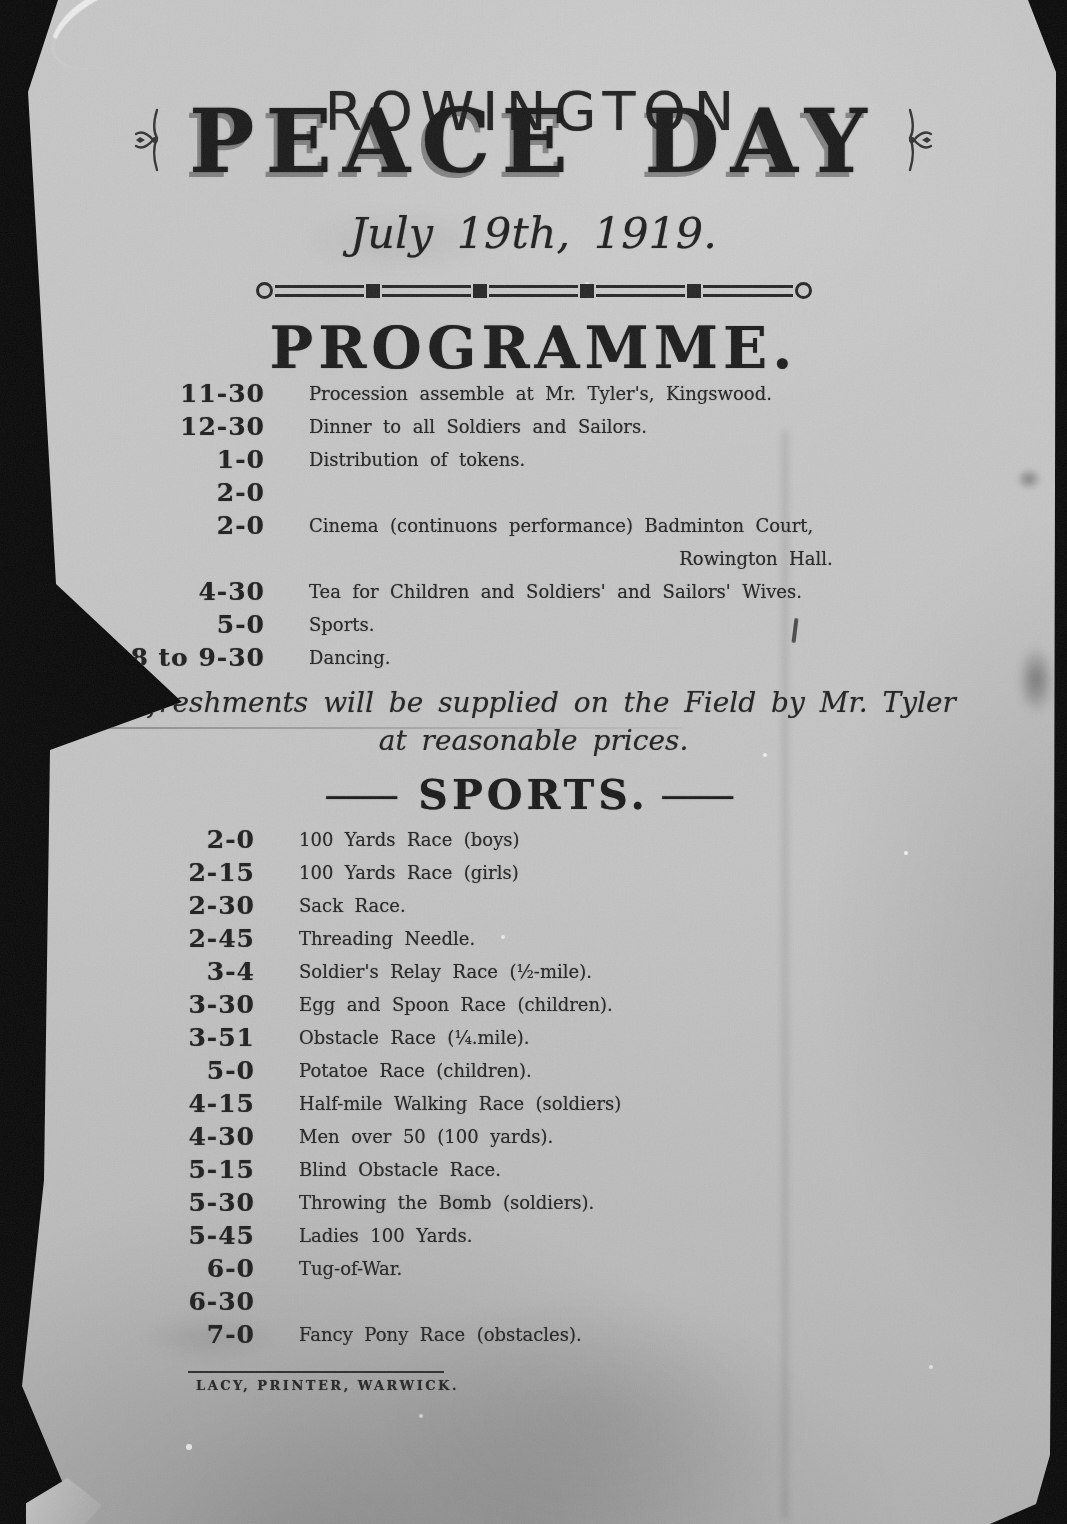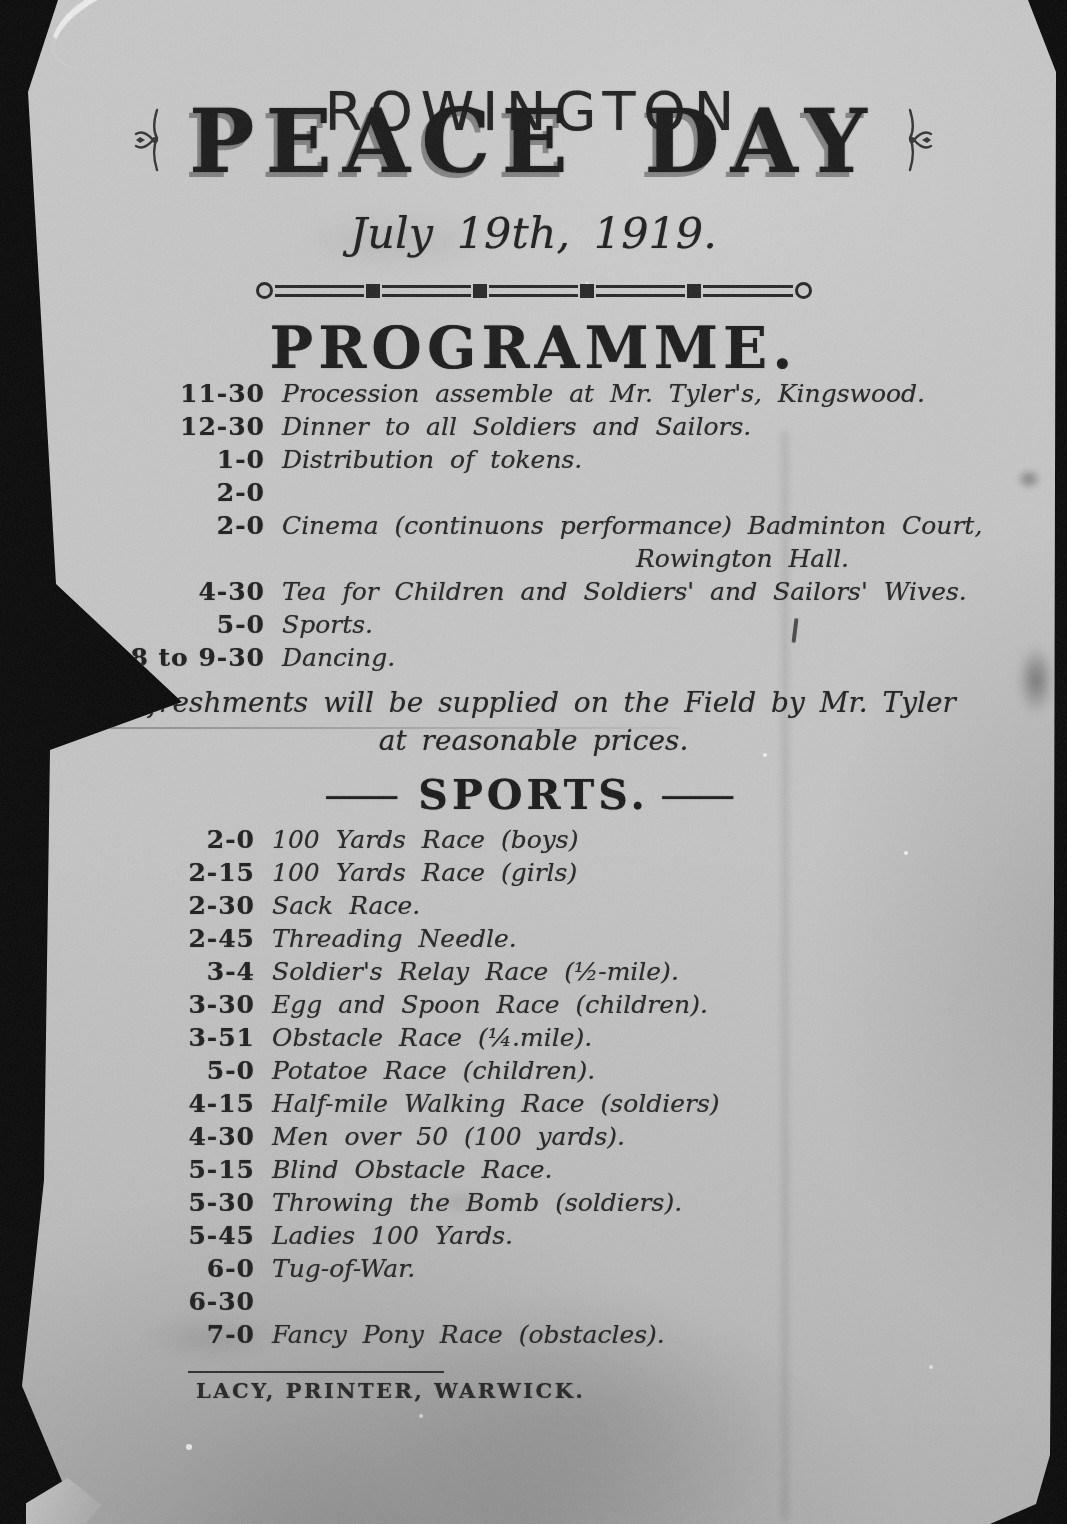--- a/index.html
+++ b/index.html
@@ -80,37 +80,37 @@
   .divider .circ{width:11px;height:11px;border:3px solid #242424;border-radius:50%;flex:0 0 auto;}
   .divider .bar{flex:1;height:12px;border-top:3.5px solid #242424;border-bottom:3.5px solid #242424;box-sizing:border-box;margin:0 2px;}
   .divider .sq{width:14px;height:14px;background:#242424;flex:0 0 auto;}
 
   .prog-heading{top:314px;font-size:58px;font-weight:bold;letter-spacing:5px;color:#191919;
     text-shadow:0 0 1px rgba(15,15,15,.6);}
 
   .list{position:absolute;left:30px;right:26px;}
   .prog-list{top:377px;}
   .sports-list{top:823px;}
-  .row{display:grid;column-gap:17px;line-height:33px;height:33px;}
+  .row{display:grid;column-gap:44px;line-height:33px;height:33px;}
   .prog-list .row{grid-template-columns:235px 1fr;}
   .sports-list .row{grid-template-columns:225px 1fr;}
   .time{font-weight:bold;font-size:25px;text-align:right;letter-spacing:1px;color:#1c1c1c;
     text-shadow:0 0 1px rgba(20,20,20,.55);white-space:nowrap;}
-  .desc{font-size:25px;word-spacing:0.32em;color:#222;text-shadow:0 0 1px rgba(25,25,25,.5);white-space:nowrap;font-style:italic;}
+  .desc{font-size:18px;word-spacing:0.32em;color:#222;text-shadow:0 0 1px rgba(25,25,25,.5);white-space:nowrap;}
   .row.continuation .desc{padding-left:162px;text-align:center;}
 
   .note{top:684px;font-style:italic;font-size:28px;line-height:38px;color:#1e1e1e;
     word-spacing:6px;text-shadow:0 0 1px rgba(20,20,20,.5);}
 
   .sports-heading{top:771px;display:flex;justify-content:center;align-items:center;gap:30px;
     font-size:41px;font-weight:bold;letter-spacing:4px;color:#171717;text-shadow:0 0 1px rgba(15,15,15,.6);}
   .sports-heading .dash{display:inline-block;transform:scaleX(1.9);font-weight:normal;}
 
   .footer-rule{position:absolute;left:188px;top:1371px;width:256px;height:2px;background:#2b2b2b;}
-  .printer{position:absolute;left:196px;top:1378px;font-size:21px;font-weight:bold;
+  .printer{position:absolute;left:196px;top:1378px;font-size:13px;font-weight:bold;
     letter-spacing:2.5px;color:#242424;text-shadow:0 0 1px rgba(20,20,20,.5);}
 
   .grain{position:absolute;inset:0;pointer-events:none;opacity:.55;}
 </style>
 </head>
 <body>
 
 <div class="photo">
 
   <div class="paper">

